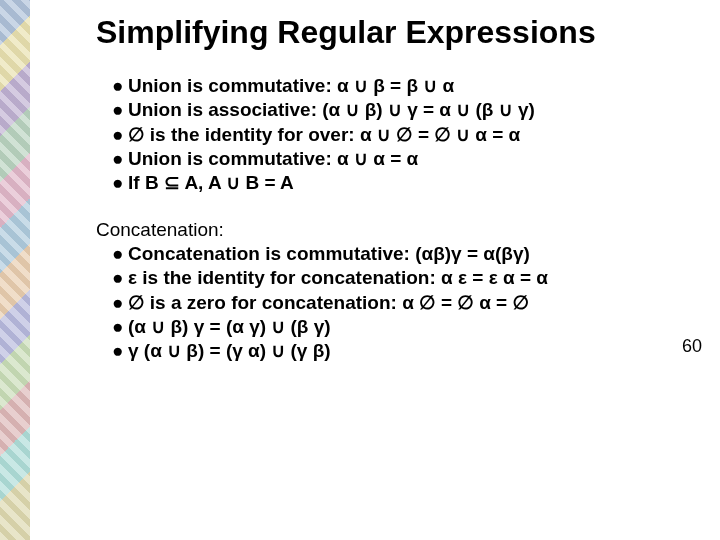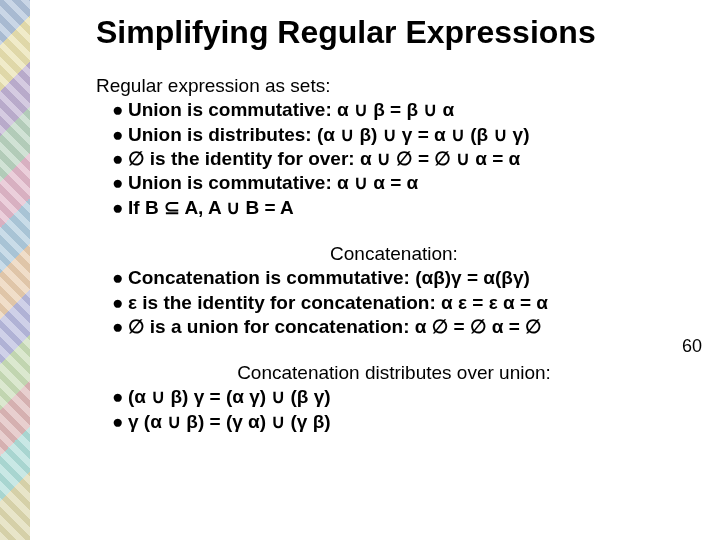--- a/index.html
+++ b/index.html
@@ -57,21 +57,20 @@
     left: 96px;
     right: 28px;
     font-size: 19px;
     line-height: 1.28;
   }
   .section-head {
     margin: 0;
   }
   .section-head.gap {
     margin-top: 22px;
-    text-align: center;
   }
   .bullet-row {
     display: flex;
     align-items: flex-start;
     margin-left: 16px;
   }
   .bullet-dot {
     width: 16px;
     flex: 0 0 16px;
     text-align: left;
@@ -91,28 +90,27 @@
 <body>
 
 <div class="deco-strip"></div>
 
 <div class="slide">
 
   <div class="title">Simplifying Regular Expressions</div>
 
   <div class="body">
 
-    <div class="section-head">Regular expression as sets:</div>
     <div class="bullet-row">
       <span class="bullet-dot">●</span>
       <span class="bullet-text">Union is commutative:  α ∪ β = β ∪ α</span>
     </div>
     <div class="bullet-row">
       <span class="bullet-dot">●</span>
-      <span class="bullet-text">Union is distributes: (α ∪ β) ∪ γ = α ∪ (β ∪ γ)</span>
+      <span class="bullet-text">Union is associative: (α ∪ β) ∪ γ = α ∪ (β ∪ γ)</span>
     </div>
     <div class="bullet-row">
       <span class="bullet-dot">●</span>
       <span class="bullet-text">∅ is the identity for over:  α ∪ ∅ = ∅ ∪ α = α</span>
     </div>
     <div class="bullet-row">
       <span class="bullet-dot">●</span>
       <span class="bullet-text">Union is commutative:  α ∪ α =  α</span>
     </div>
     <div class="bullet-row">
@@ -124,24 +122,23 @@
     <div class="bullet-row">
       <span class="bullet-dot">●</span>
       <span class="bullet-text">Concatenation is commutative:  (αβ)γ = α(βγ)</span>
     </div>
     <div class="bullet-row">
       <span class="bullet-dot">●</span>
       <span class="bullet-text">ε is the identity for concatenation:  α ε = ε α = α</span>
     </div>
     <div class="bullet-row">
       <span class="bullet-dot">●</span>
-      <span class="bullet-text">∅ is a union for concatenation:  α ∅ = ∅ α = ∅</span>
+      <span class="bullet-text">∅ is a zero for concatenation:  α ∅ = ∅ α = ∅</span>
     </div>
 
-    <div class="section-head gap">Concatenation distributes over union:</div>
     <div class="bullet-row">
       <span class="bullet-dot">●</span>
       <span class="bullet-text">(α ∪ β) γ = (α γ) ∪ (β γ)</span>
     </div>
     <div class="bullet-row">
       <span class="bullet-dot">●</span>
       <span class="bullet-text">γ (α ∪ β) = (γ α) ∪ (γ β)</span>
     </div>
 
   </div>

